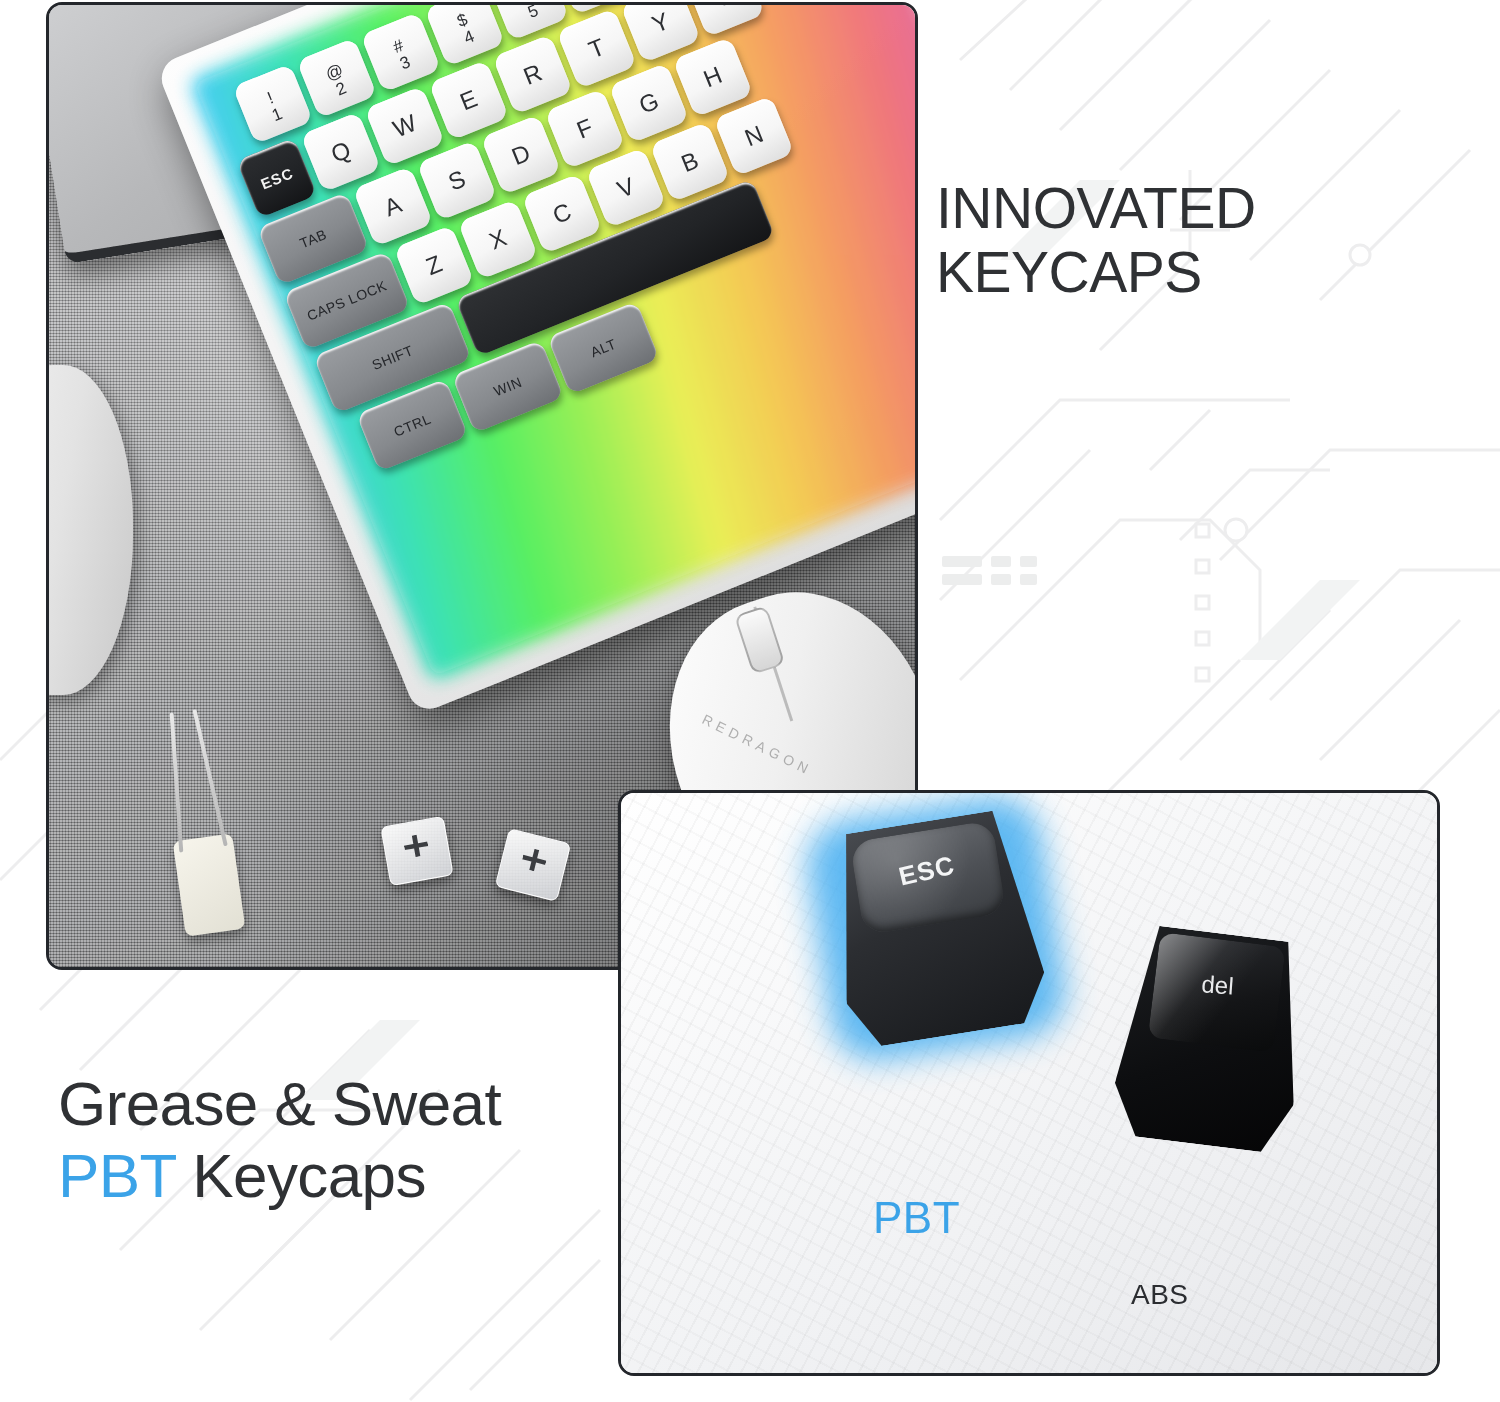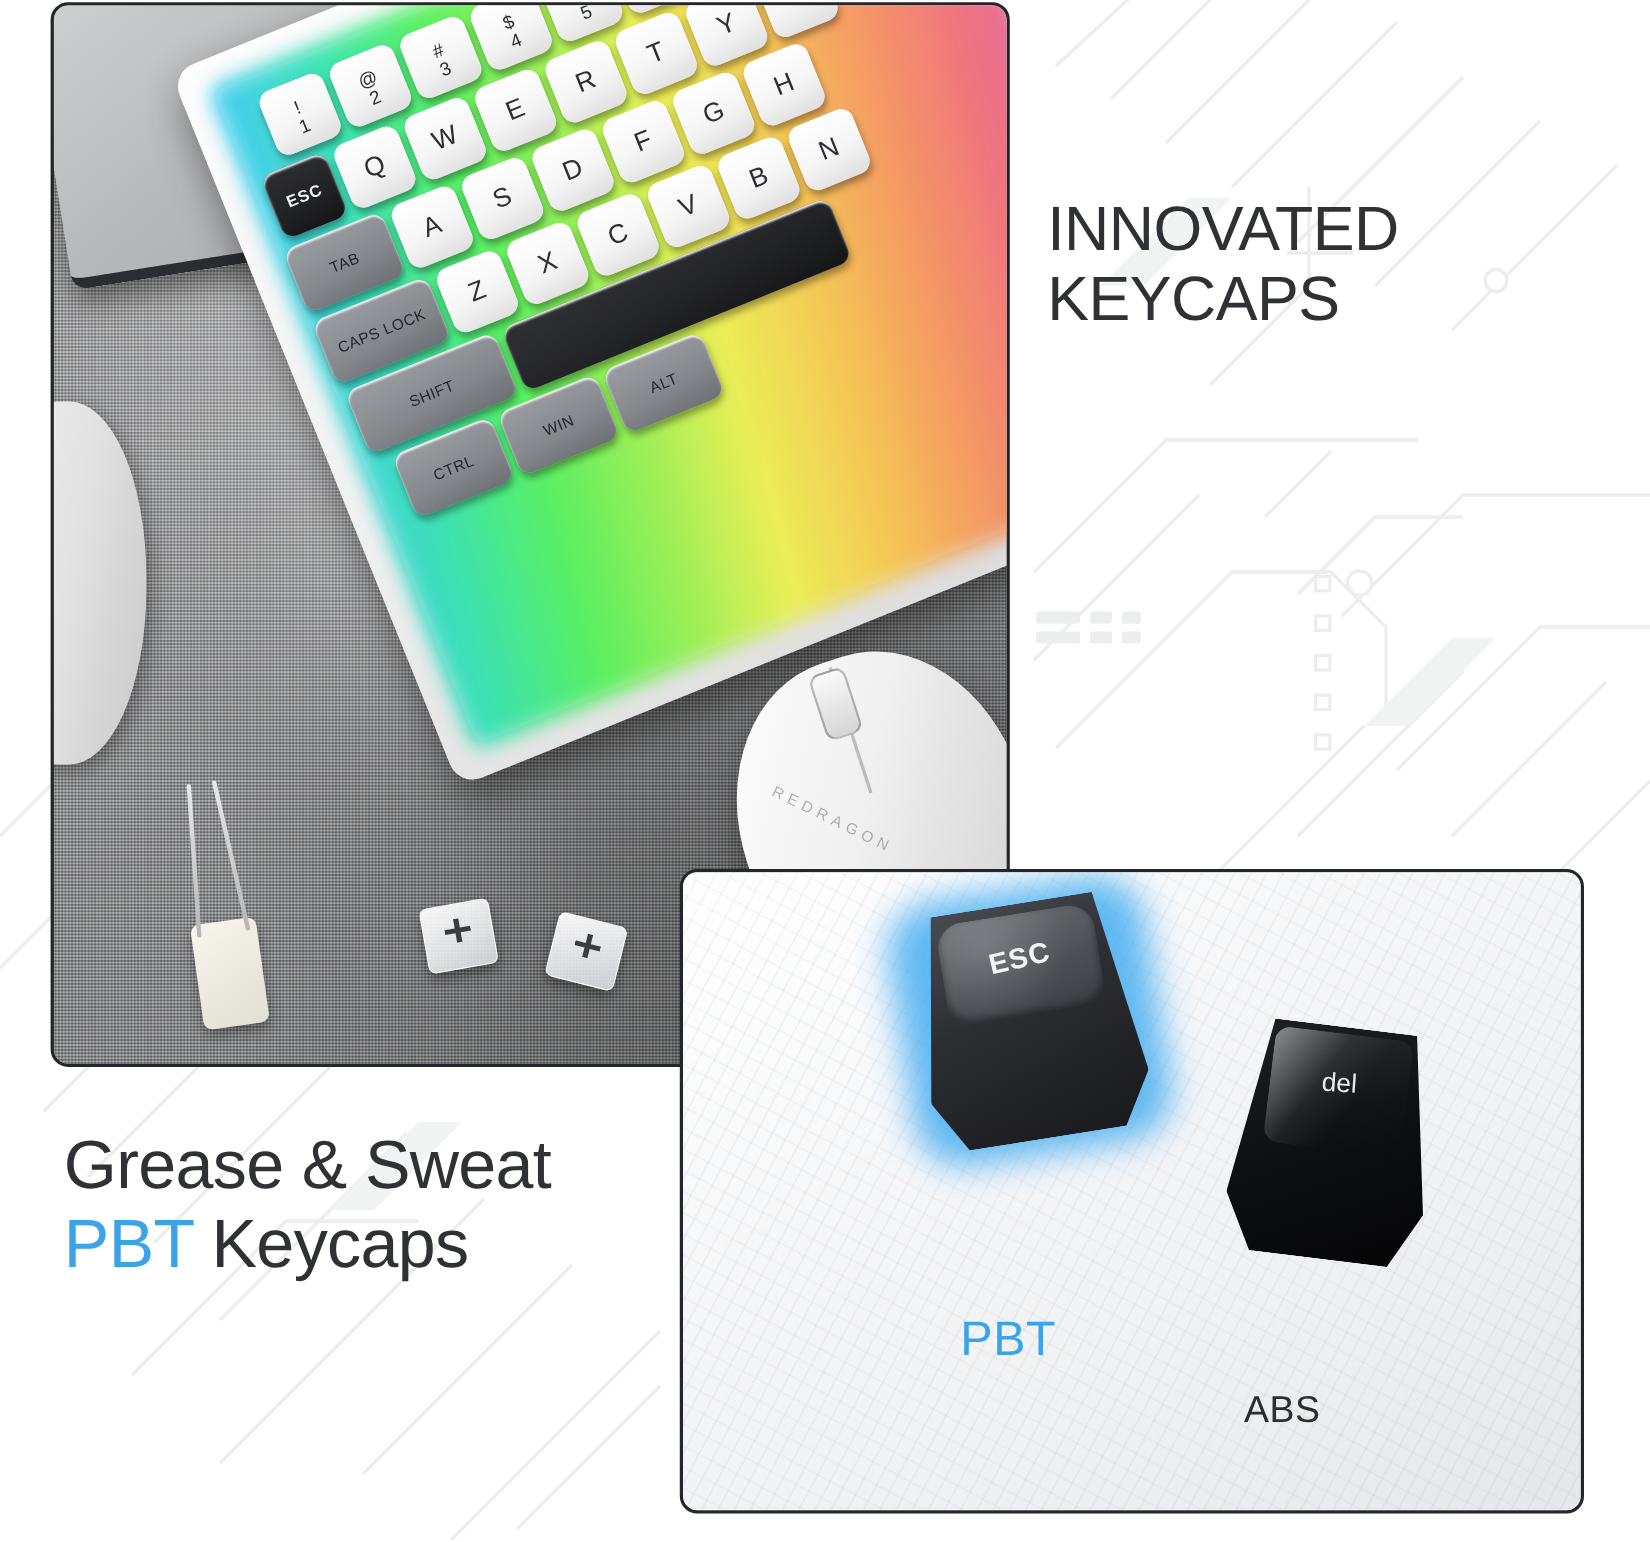--- a/index.html
+++ b/index.html
@@ -155,41 +155,41 @@
     position:absolute; left:50%; top:22%; width:24px; height:22px;
     transform:translateX(-50%);
     background:#3b3d41;
     clip-path:polygon(40% 0,60% 0,60% 40%,100% 40%,100% 60%,60% 60%,60% 100%,40% 100%,40% 60%,0 60%,0 40%,40% 40%);
   }
   #sw1{ left:336px; transform:rotate(-10deg); }
   #sw2{ left:452px; bottom:72px; transform:rotate(14deg); }
 
   
   #headline-block{
-    position:absolute; left:936px; top:176px; width:540px; z-index:3;margin-left:16px;
+    position:absolute; left:936px; top:176px; width:540px; z-index:3;
   }
   #headline-block .hl{
     font-size:57px; line-height:1.13; color:#2f3134;
     font-weight:400; letter-spacing:-0.5px;
   }
   #headline-block .sub{
     margin-top:22px; font-size:30px; color:#57595d;
     letter-spacing:1.2px; font-weight:300;
   }
   #deco-dashes{
     position:absolute; left:942px; top:556px; z-index:3;
     display:flex; flex-direction:column; gap:7px;
   }
   #deco-dashes .dl{ display:flex; gap:9px; }
   #deco-dashes i{ display:block; height:11px; background:#eceded; border-radius:2px; }
   #deco-dashes i.a{ width:40px; } #deco-dashes i.b{ width:20px; } #deco-dashes i.c{ width:17px; }
 
   
   #bl-text{
-    position:absolute; left:58px; top:1024px; width:620px; z-index:3;
+    position:absolute; left:58px; top:1068px; width:620px; z-index:3;
   }
   #bl-text .l{
     font-size:62px; line-height:1.16; color:#2f3134; font-weight:400;
     letter-spacing:-0.6px;
   }
   #bl-text .pbt{ color:#3BA3E8; }
 
   
   #caps-panel{
     position:absolute; left:618px; top:790px; width:822px; height:586px;
@@ -256,21 +256,21 @@
   }
   #cap-abs .lbl{
     position:absolute; left:0; right:0; top:18%;
     text-align:center; color:#e9eaec; font-size:24px; font-weight:500;
     transform:rotate(-3deg);
   }
   .cap-label{
     position:absolute; font-size:44px; letter-spacing:.5px;
   }
   #lbl-pbt{ left:252px; top:400px; color:#3BA3E8; }
-  #lbl-abs{ left:510px; top:470px; color:#2b2d31; font-size:34px; }
+  #lbl-abs{ left:510px; top:486px; color:#2b2d31; font-size:28px; }
 </style>
 </head>
 <body>
 
 <svg id="bg-circuit" viewBox="0 0 1500 1402" preserveAspectRatio="none">
   <g stroke="#ededee" stroke-width="3" fill="none">
     <path d="M960 60 L1090 -60"></path>
     <path d="M1010 90 L1140 -40"></path>
     <path d="M1060 130 L1210 -20"></path>
     <path d="M1120 170 L1270 20"></path>

